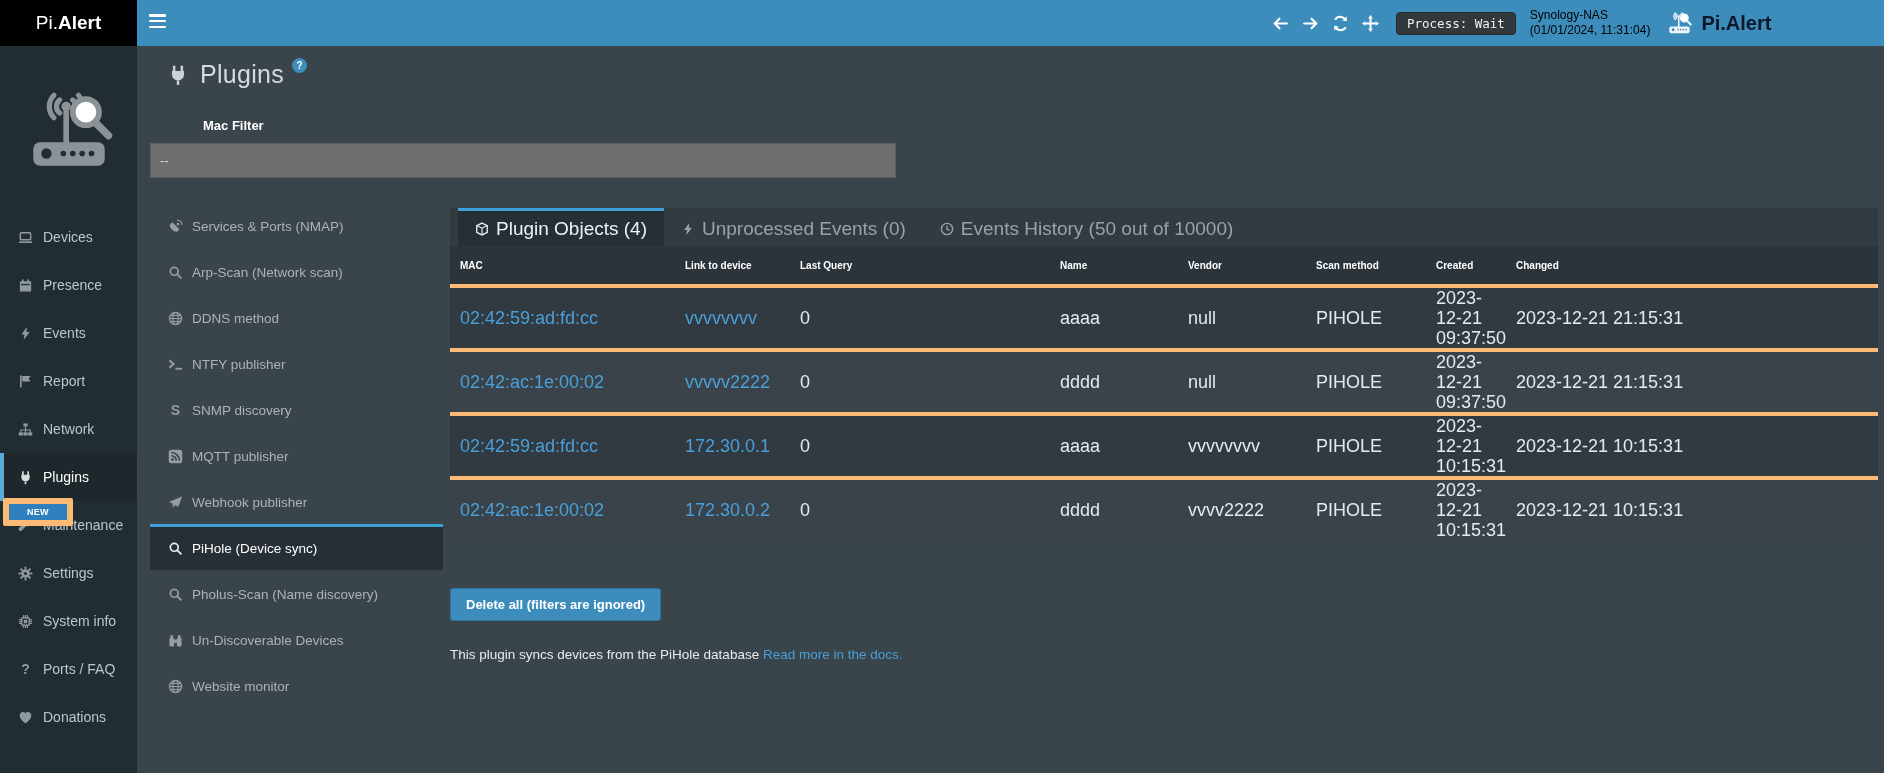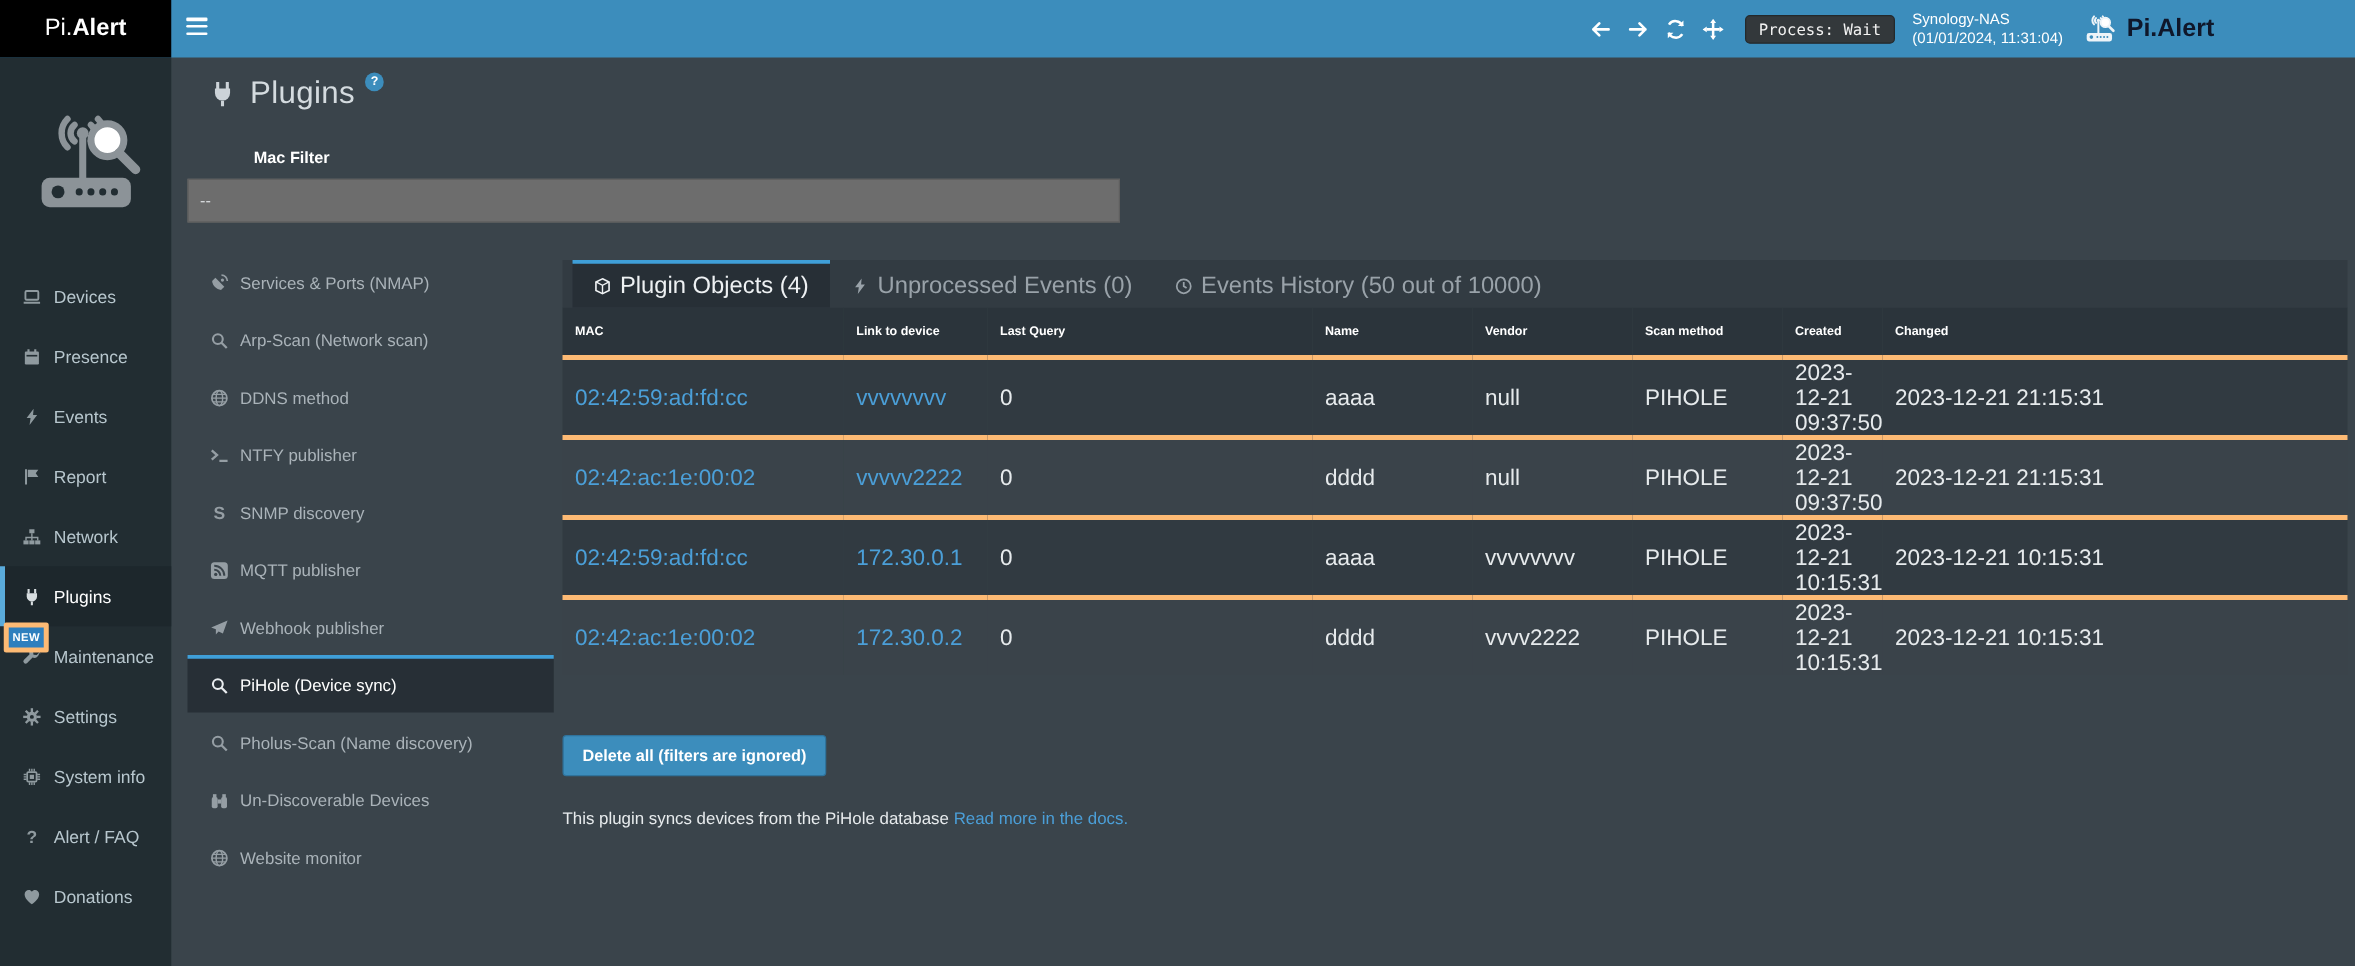--- a/index.html
+++ b/index.html
@@ -12,35 +12,35 @@
   .brand { position:absolute; left:0; top:0; width:137px; height:46px; background:#000000;
            color:#fff; font-size:19px; display:flex; align-items:center; justify-content:center; }
   .brand .thin { font-weight:300; }
   .brand b { font-weight:700; }
   .hamburger { position:absolute; left:149px; top:14px; width:20px; height:18px; cursor:pointer; }
   .hamburger span { display:block; height:2.6px; background:#fff; margin-bottom:3.2px; width:17px; border-radius:1px; }
   .top-right { position:absolute; left:1272px; top:0; height:46px; display:flex; align-items:center; color:#fff; }
   .tb-ic { width:17px; height:17px; color:#fff; margin-right:13px; cursor:pointer; }
   .proc-badge { font-family:"DejaVu Sans Mono", monospace; font-size:12.5px; color:#f2f2f2;
                 background:#33383b; border:1px solid #23282b; border-radius:4px; padding:3px 10px; margin:0 14px 0 4px; white-space:nowrap; }
-  .host { font-size:12px; line-height:15px; color:#ffffff; white-space:nowrap; }
+  .host { font-size:12px; line-height:15px; color:#000000; white-space:nowrap; }
   .mini-logo { margin:0 8px 0 16px; color:#eef4f8; }
   .top-app { font-size:20px; font-weight:700; color:#0f172a; }
 
   
   .sidebar { position:absolute; top:46px; left:0; bottom:0; width:137px; background:#222d32; z-index:20; }
   .side-logo { height:167px; display:flex; align-items:center; justify-content:center; color:#8c9398; }
   .side-item { height:48px; display:flex; align-items:center; gap:10px; padding-left:14px;
                color:#b8c7ce; font-size:14px; cursor:pointer; border-left:4px solid transparent; }
   .side-item .ic { width:15px; height:15px; color:#8f9a9f; flex:none; display:flex; align-items:center; justify-content:center; }
   .side-item.active { background:#1d272c; border-left-color:#5aabdb; color:#fff; }
   .side-item.active .ic { color:#d7dde0; }
   .txt-ic { font-weight:700; font-size:14px; line-height:15px; }
   .new-badge { position:absolute; left:3px; top:452px; background:#2e7fbe; color:#fff; font-size:9px;
-               font-weight:700; padding:3px 3px; border-radius:2px; border:4px solid #fdba74; letter-spacing:.3px; }
+               font-weight:700; padding:3px 18px; border-radius:2px; border:6px solid #fdba74; letter-spacing:.3px; }
 
   
   .main { position:absolute; top:46px; left:137px; right:0; bottom:0; background:#3a444b; }
   .page-head { position:absolute; top:14px; left:30px; display:flex; align-items:center; gap:11px; color:#d4dbdf; }
   .page-head .ic { width:22px; height:22px; color:#ccd3d8; }
   .page-head h1 { font-size:25px; font-weight:400; letter-spacing:.3px; }
   .help-badge { width:15px; height:15px; border-radius:50%; background:#3c8dbc; color:#fff; font-size:10px;
                 line-height:15px; text-align:center; font-weight:700; align-self:flex-start; margin:-2px 0 0 -3px; cursor:pointer; }
   .filter-label { position:absolute; top:72px; left:66px; font-size:13px; font-weight:700; color:#fff; }
   .mac-input { position:absolute; top:97px; left:13px; width:746px; height:35px; background:#6d6d6d;
@@ -250,21 +250,21 @@
             <rect x="6.2" y="6.2" width="3.6" height="3.6" fill="currentColor"></rect>
             <path d="M6 1v2.5M8 1v2.5M10 1v2.5M6 12.5V15M8 12.5V15M10 12.5V15M1 6h2.5M1 8h2.5M1 10h2.5M12.5 6H15M12.5 8H15M12.5 10H15" stroke="currentColor" stroke-width="1.2"></path>
           </svg>
         </span>
       <span>System info</span>
     </div>
     <div class="side-item">
       <span class="ic">
           <span class="txt-ic">?</span>
         </span>
-      <span>Alert / FAQ</span>
+      <span>Ports / FAQ</span>
     </div>
     <div class="side-item">
       <span class="ic">
           <svg viewBox="0 0 16 16">
             <path d="M8 14.2S1.8 10.2 1.8 5.9C1.8 3.6 3.5 2.2 5.3 2.2c1.1 0 2.1.5 2.7 1.5.6-1 1.6-1.5 2.7-1.5 1.8 0 3.5 1.4 3.5 3.7 0 4.3-6.2 8.3-6.2 8.3z" fill="currentColor"></path>
           </svg>
         </span>
       <span>Donations</span>
     </div>
   </nav>

